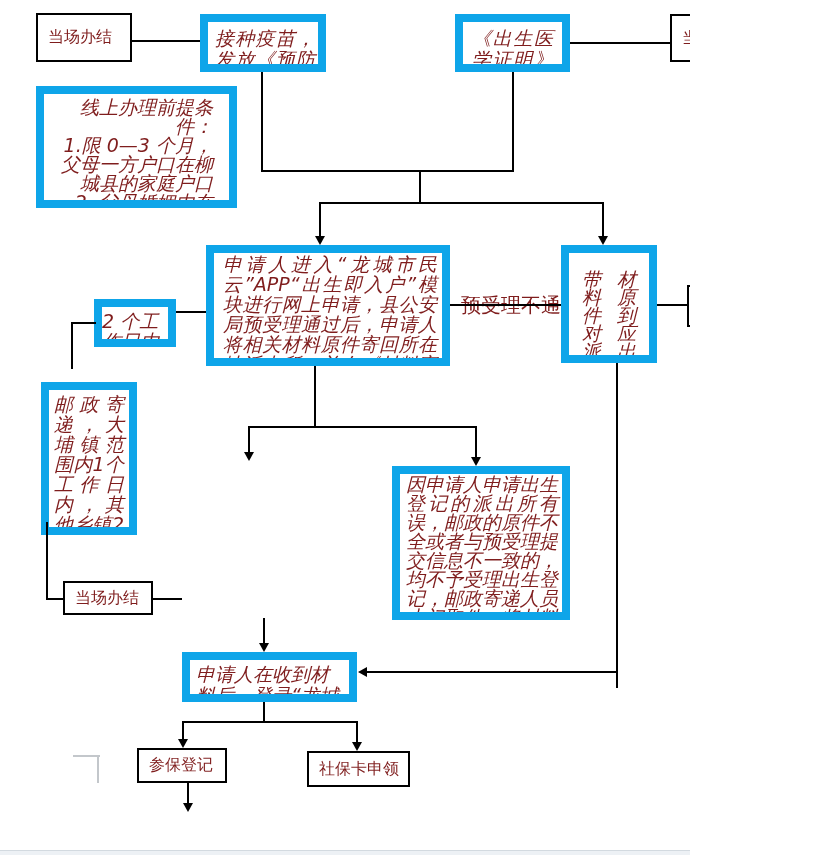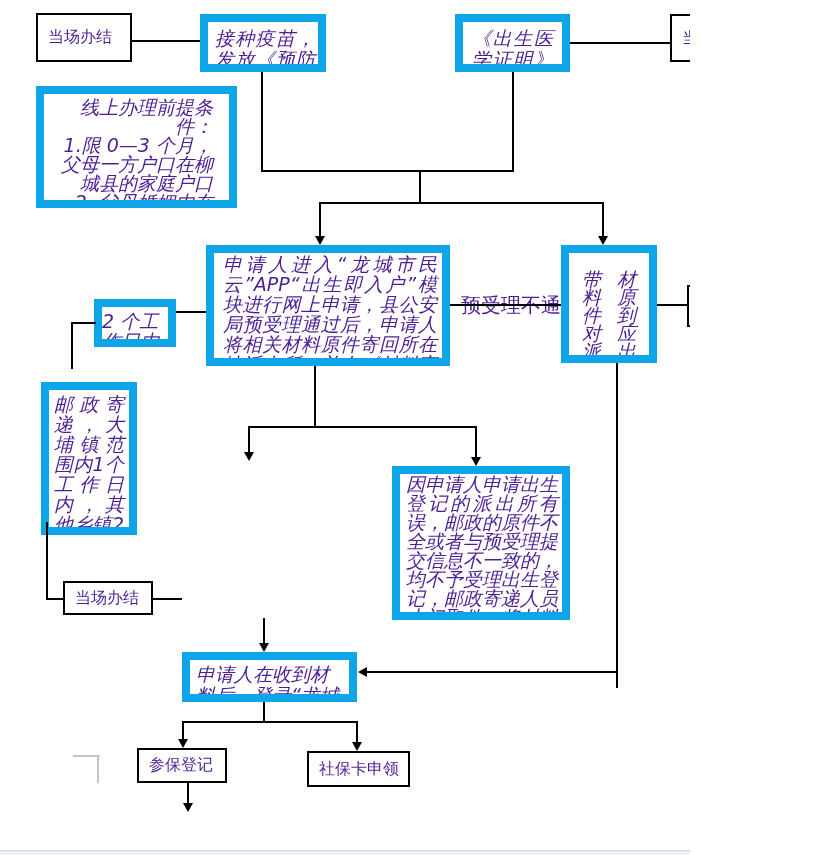--- a/index.html
+++ b/index.html
@@ -1,17 +1,17 @@
 <!DOCTYPE html>
 <html><head>
 <meta charset="utf-8">
 <style>
   html,body{margin:0;padding:0;background:#fff;}
   .stage{position:relative;width:690px;height:855px;background:#fff;overflow:hidden;
-         font-family:"DejaVu Sans","Liberation Sans",sans-serif;color:#4c1d95;}
+         font-family:"DejaVu Sans","Liberation Sans",sans-serif;color:#7f1d1d;}
   .box{position:absolute;border:8px solid #0ea5e9;background:#fff;box-sizing:border-box;
        font-size:19px;line-height:20px;text-align:justify;text-justify:inter-character;overflow:hidden;font-style:italic;}
   .cbox{position:absolute;border:2px solid #000;background:#fff;box-sizing:border-box;
         font-size:16px;display:flex;align-items:center;padding-left:10px;white-space:nowrap;}
   .flabel{position:absolute;font-size:20px;white-space:nowrap;margin-top:28px;}
   .hl{position:absolute;height:2px;background:#000;}
   .vl{position:absolute;width:2px;background:#000;}
   .ah-down{position:absolute;width:0;height:0;border-left:5px solid transparent;
            border-right:5px solid transparent;border-top:9px solid #000;}
   .ah-left{position:absolute;width:0;height:0;border-top:5px solid transparent;

